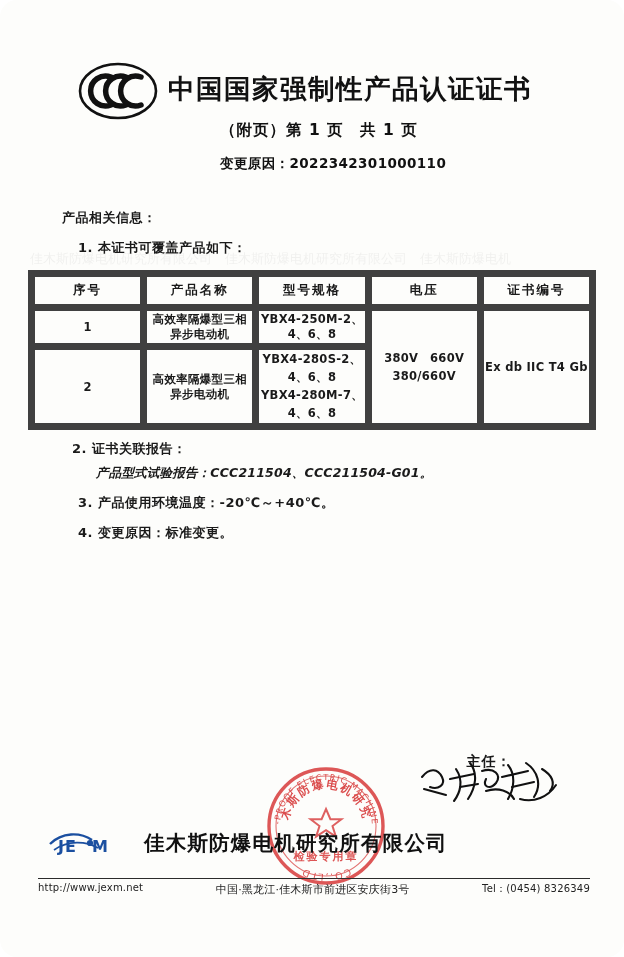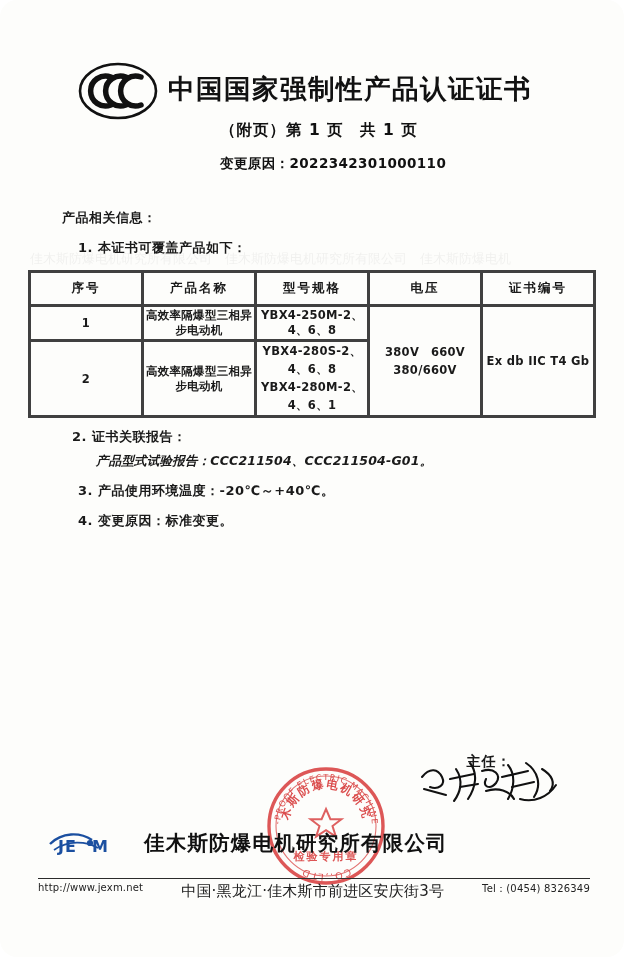--- a/index.html
+++ b/index.html
@@ -99,21 +99,21 @@
   }
 
   
   table.products {
     border-collapse: collapse;
     margin: 13px 0 0 28px;
     width: 568px;
     table-layout: fixed;
   }
   table.products th, table.products td {
-    border: 3px solid #404040;
+    border: 7px solid #404040;
     text-align: center;
     font-family: "DejaVu Sans", sans-serif;
     vertical-align: middle;
   }
   table.products th {
     font-size: 12.5px;
     font-weight: bold;
     letter-spacing: 2px;
     height: 34px;
   }
@@ -192,21 +192,21 @@
     left: 38px;
     top: 882px;
     width: 552px;
     display: flex;
     justify-content: space-between;
     font-family: "DejaVu Sans", sans-serif;
     font-size: 10px;
     letter-spacing: .2px;
     color: #222;
   }
-  .footer-addr { font-size: 15px; }
+  .footer-addr { font-size: 11px; }
 
   .serial {
     position: absolute;
     left: 10px;
     top: 973px;
     font-family: "DejaVu Sans", sans-serif;
     font-size: 19px;
     font-weight: bold;
     color: #c8102e;
     letter-spacing: 2.2px;
@@ -281,21 +281,21 @@
           <div>380/660V</div>
         </td>
         <td class="mark" rowspan="2">Ex db IIC T4 Gb</td>
       </tr>
       <tr>
         <td class="idx">2</td>
         <td class="pname">高效率隔爆型三相异步电动机</td>
         <td class="model">
           <div class="model-stack">
             <div>YBX4-280S-2、4、6、8</div>
-            <div>YBX4-280M-2、4、6、1</div>
+            <div>YBX4-280M-7、4、6、8</div>
           </div>
         </td>
       </tr>
     </tbody>
   </table>
 
   <div class="section" style="margin-top:10px;">
     <div class="item" style="margin-top:4px;margin-left:10px;">2. 证书关联报告：</div>
     <div class="item-sub">产品型式试验报告：CCC211504、CCC211504-G01。</div>
     <div class="item">3. 产品使用环境温度：-20℃～+40℃。</div>

